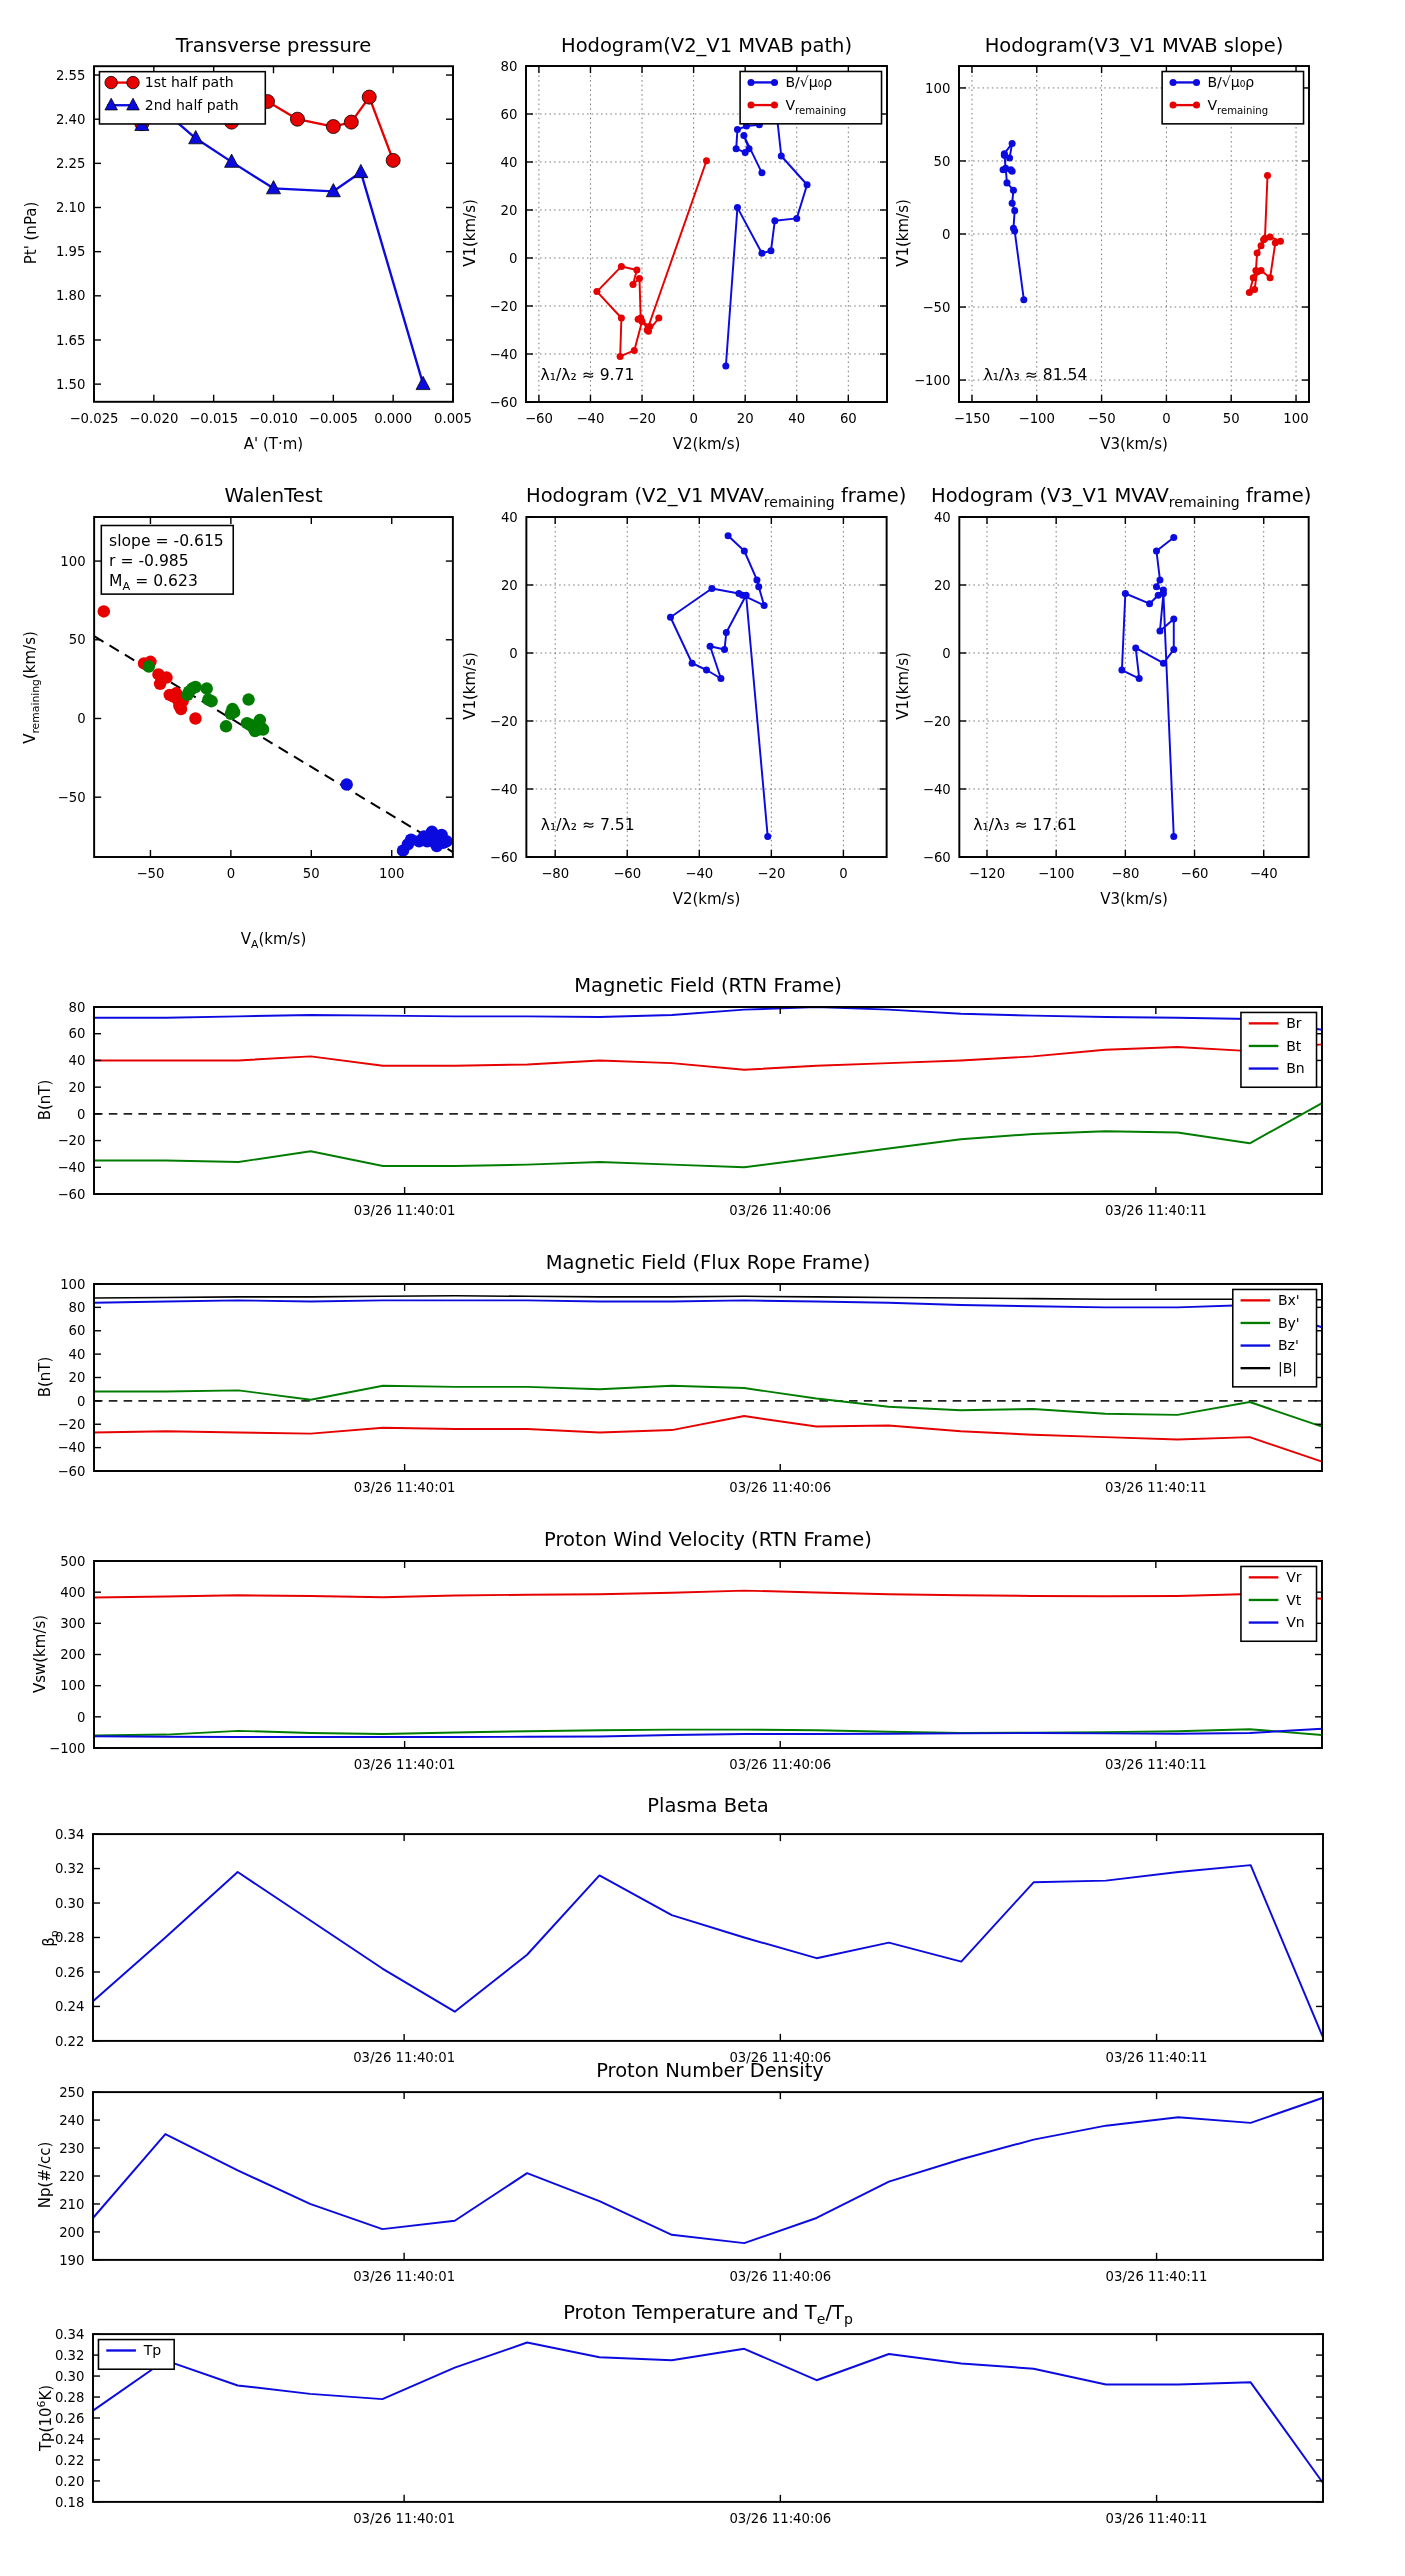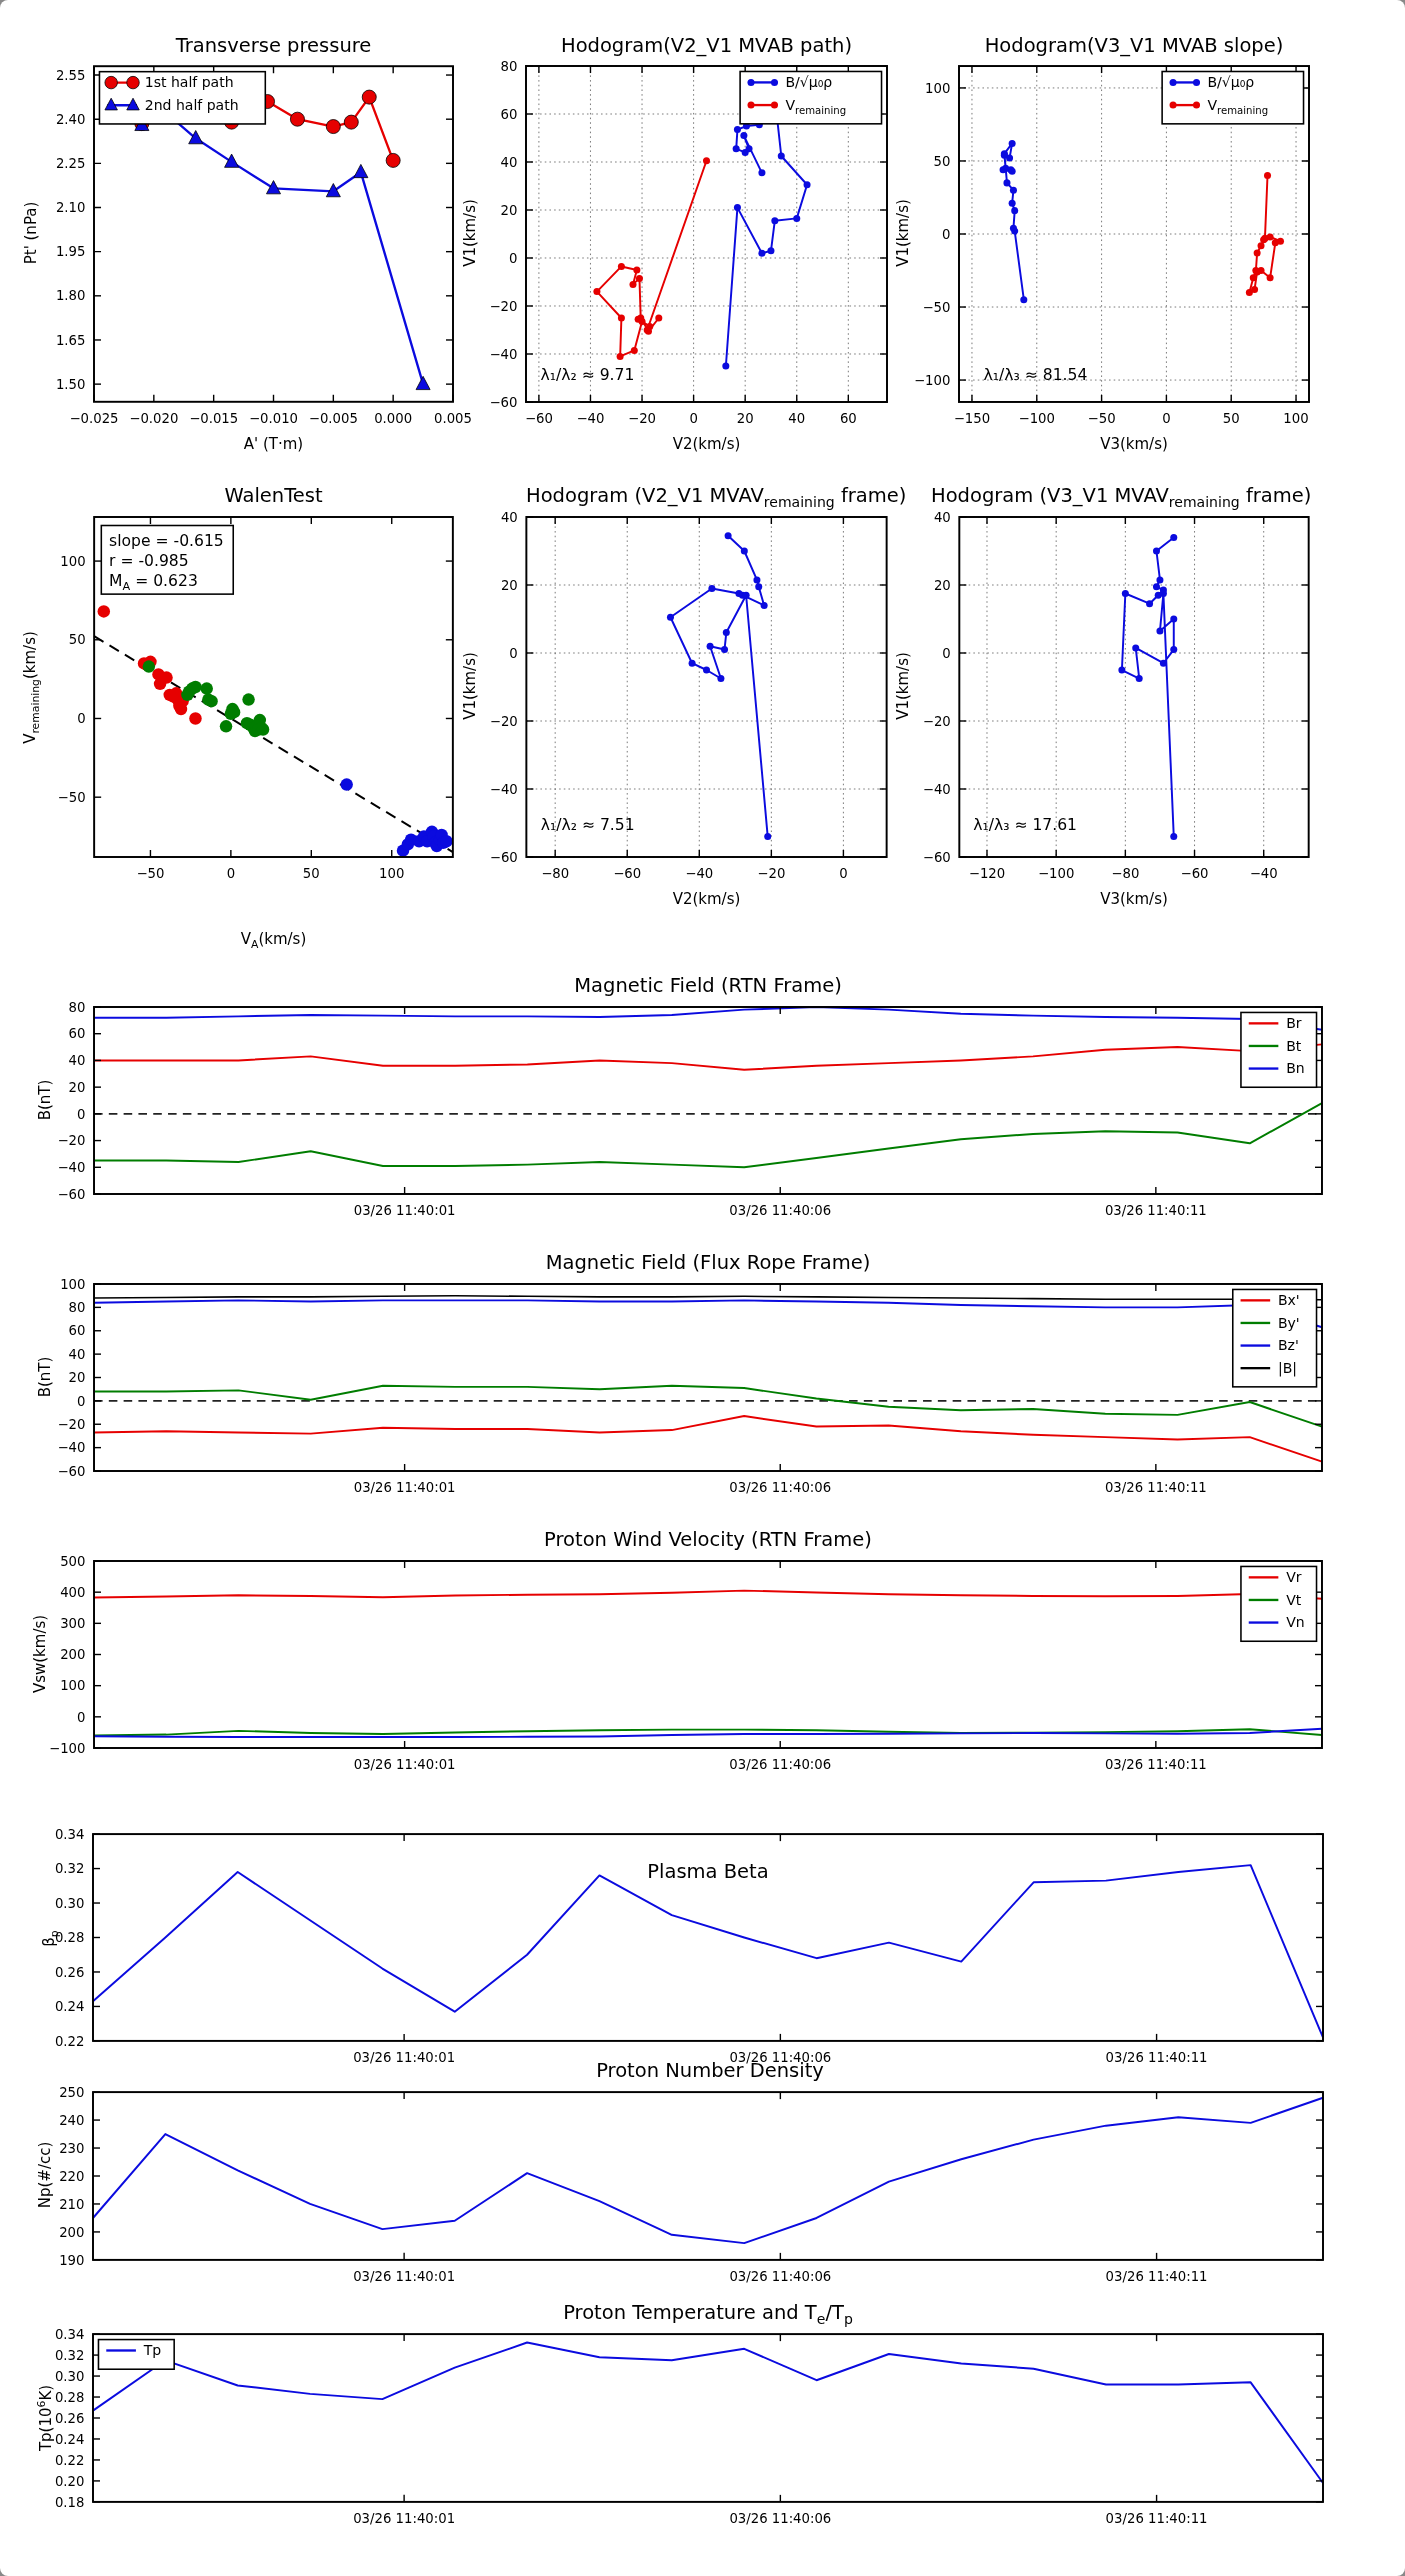--- a/index.html
+++ b/index.html
@@ -1,17 +1,17 @@
 <!DOCTYPE html>
 <html style="font-size:12.5px"><head>
 <meta charset="utf-8">
 <style>
   html,body{margin:0;padding:0;background:#888;}
   .page{position:relative;width:1405px;height:2576px;background:#ffffff;
-        font-family:"DejaVu Sans",sans-serif;color:#000;overflow:hidden;border-radius:8px;}
+        font-family:"DejaVu Sans",sans-serif;color:#000;overflow:hidden;}
   .panel{position:absolute;left:0;top:0;width:0;height:0;overflow:visible;}
   .ptitle{position:absolute;margin:0;font-size:19.5px;font-weight:normal;text-align:center;white-space:nowrap;}
   .ylab{position:absolute;font-size:15px;text-align:center;transform:rotate(-90deg);white-space:nowrap;}
   .xlab{position:absolute;font-size:15px;text-align:center;white-space:nowrap;}
   svg.plot{position:absolute;overflow:visible;}
   sub{font-size:72%;} sup{font-size:72%;}
 </style>
 </head>
 <body>
 
@@ -724,21 +724,21 @@
           <line x1="1482" y1="21" x2="1520" y2="21" stroke="#e60000" stroke-width="3"></line>
           <text x="1530" y="27" font-size="18"><tspan>Vr</tspan></text>
           <line x1="1482" y1="50" x2="1520" y2="50" stroke="#007d00" stroke-width="3"></line>
           <text x="1530" y="56" font-size="18"><tspan>Vt</tspan></text>
           <line x1="1482" y1="79" x2="1520" y2="79" stroke="#0b0bdf" stroke-width="3"></line>
           <text x="1530" y="85" font-size="18"><tspan>Vn</tspan></text>
         </g>
       </svg>
   </section>
   <section class="panel">
-    <h2 class="ptitle" style="left: 93px; top: 1860px; width: 1230px;">Plasma Beta</h2>
+    <h2 class="ptitle" style="left: 93px; top: 1794px; width: 1230px;">Plasma Beta</h2>
     <div class="ylab" style="left: -118px; top: 1928px; width: 336px;">β<sub>p</sub></div>
 
     <svg class="plot" width="1230" height="207" style="left: 93px; top: 1834px;" viewBox="0 0 1576 265">
         <path d="M0.0,214.2 L92.7,132.5 L185.4,48.6 L278.1,110.4 L370.8,172.3 L463.5,227.5 L556.2,154.6 L648.9,53.0 L741.6,103.8 L834.4,132.5 L927.1,159.0 L1019.8,139.1 L1112.5,163.4 L1205.2,61.8 L1297.9,59.6 L1390.6,48.6 L1483.3,39.8 L1576.0,260.6" fill="none" stroke="#0b0bdf" stroke-width="2.5" stroke-linejoin="round"></path>
         <rect x="0" y="0" width="1576" height="265" fill="none" stroke="#000" stroke-width="2.5"></rect>
         <line x1="398.63529411764705" y1="265" x2="398.63529411764705" y2="256" stroke="#000" stroke-width="1.8"></line>
         <line x1="398.63529411764705" y1="0" x2="398.63529411764705" y2="9" stroke="#000" stroke-width="1.8"></line>
         <text x="398.63529411764705" y="292" text-anchor="middle" font-size="17">03/26 11:40:01</text>
         <line x1="880.7058823529412" y1="265" x2="880.7058823529412" y2="256" stroke="#000" stroke-width="1.8"></line>
         <line x1="880.7058823529412" y1="0" x2="880.7058823529412" y2="9" stroke="#000" stroke-width="1.8"></line>

